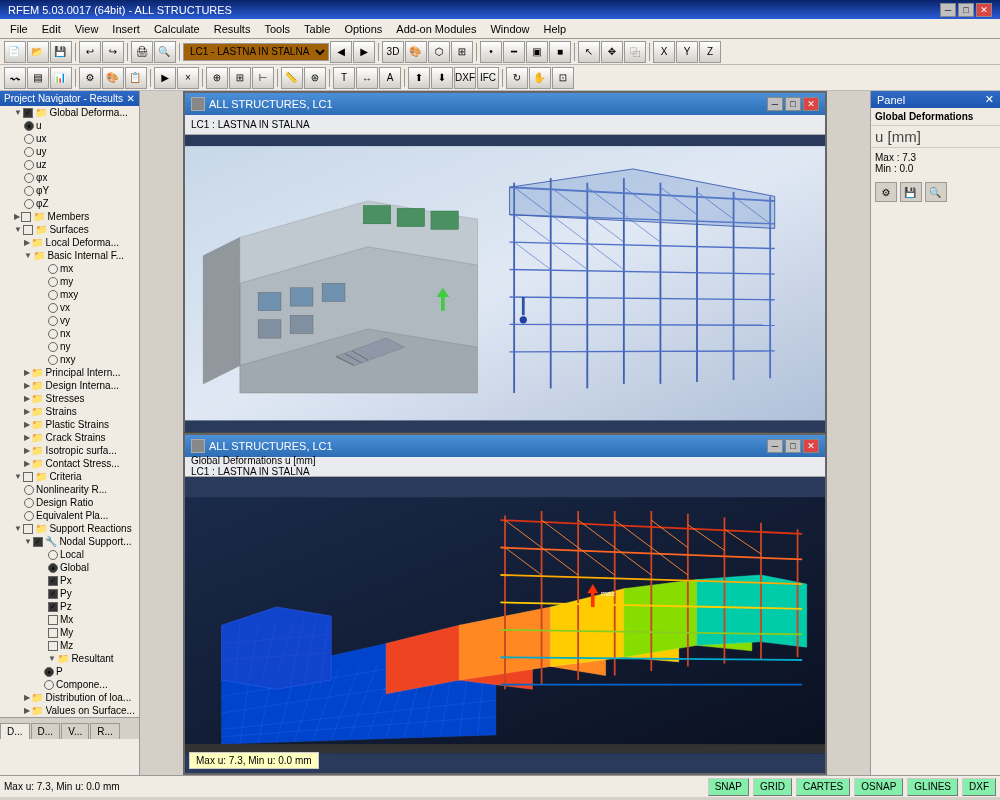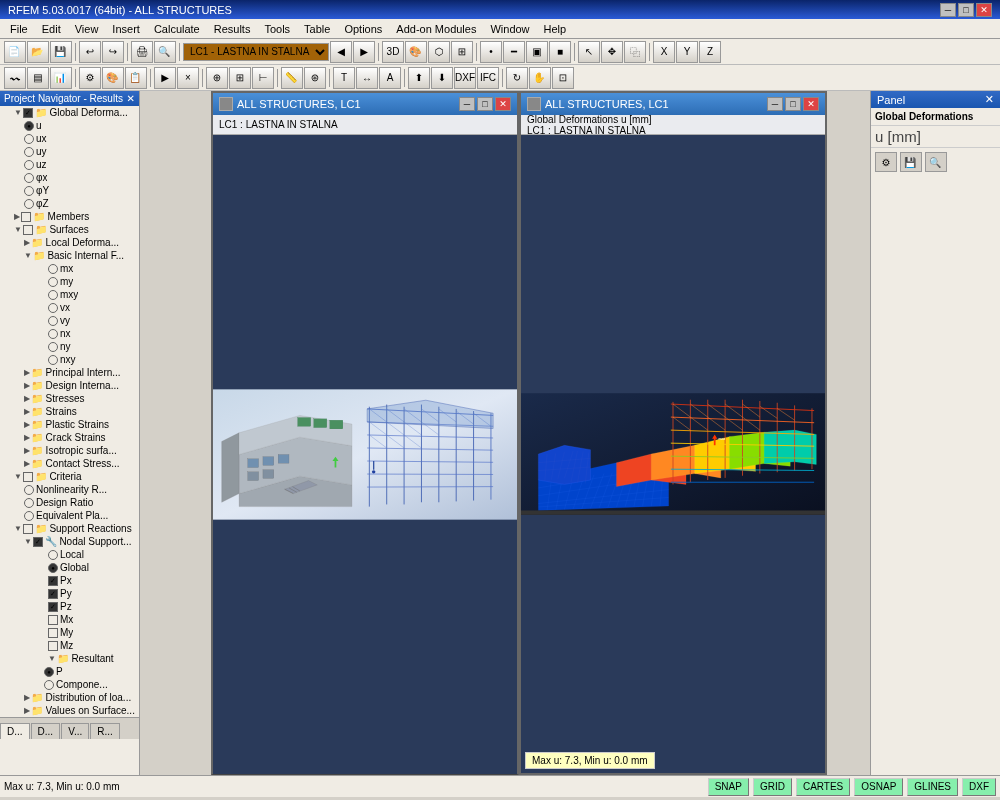--- a/index.html
+++ b/index.html
@@ -55,21 +55,21 @@
     .indent-4 { padding-left: 44px; }
     .checkbox { width: 10px; height: 10px; border: 1px solid #666; display: inline-flex; align-items: center; justify-content: center; font-size: 7px; margin-right: 2px; flex-shrink: 0; }
     .radio { width: 10px; height: 10px; border: 1px solid #666; border-radius: 50%; display: inline-flex; align-items: center; justify-content: center; font-size: 6px; margin-right: 2px; flex-shrink: 0; }
     .checked { background: #333; }
     .expand-icon { color: #555; font-size: 8px; margin-right: 1px; }
     .folder-icon { color: #f0c040; font-size: 10px; margin-right: 2px; }
     .active-icon { color: #316ac5; font-size: 10px; margin-right: 2px; }
 
     
     #center-area {
-      flex: 1; display: flex; flex-direction: row; background: #808080; overflow: hidden; margin-left: 28px;
+      flex: 1; display: flex; flex-direction: column; background: #808080; overflow: hidden;
     }
 
     
     .viewport-panel {
       flex: 1; display: flex; flex-direction: column; border: 2px solid #666; background: #2a3a5a; position: relative; overflow: hidden;
     }
     .viewport-header {
       height: 22px; background: linear-gradient(to bottom, #4a90d9, #2d6db5); display: flex; align-items: center; justify-content: space-between; padding: 0 6px; color: white; font-size: 11px; flex-shrink: 0;
     }
     .viewport-header-controls { display: flex; gap: 2px; }
@@ -690,20 +690,24 @@
 
   </div>
 
   <div id="right-panel">
     <div id="panel-header">
       <span>Panel</span>
       <span>✕</span>
     </div>
     <div id="panel-title">Global Deformations</div>
     <div id="panel-unit">u [mm]</div>
+    <div id="panel-max-min">
+      <div>Max :  7.3</div>
+      <div>Min :  0.0</div>
+    </div>
     <div id="panel-actions">
       <div class="panel-action-btn">⚙</div>
       <div class="panel-action-btn">💾</div>
       <div class="panel-action-btn">🔍</div>
     </div>
   </div>
 
 </div>
 
 <div id="status-bar">

